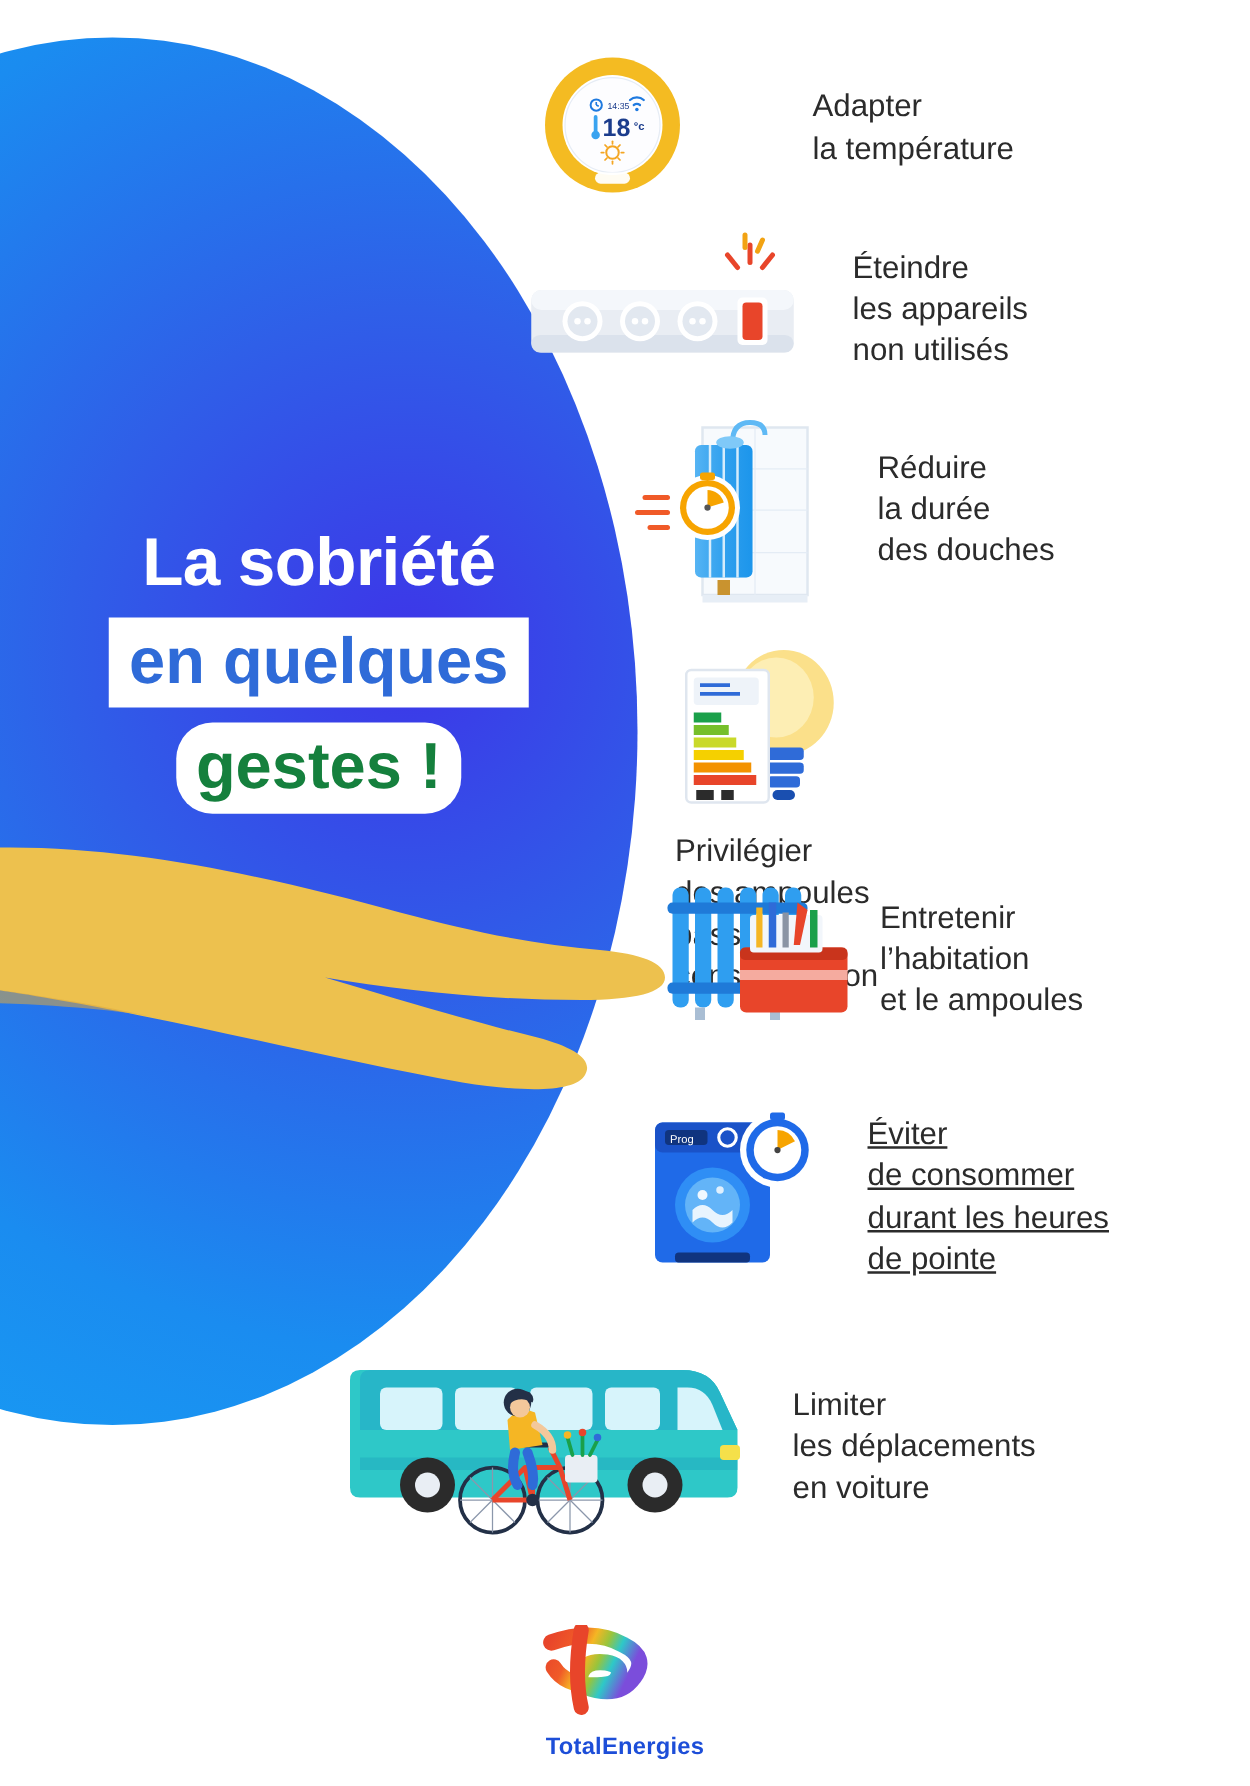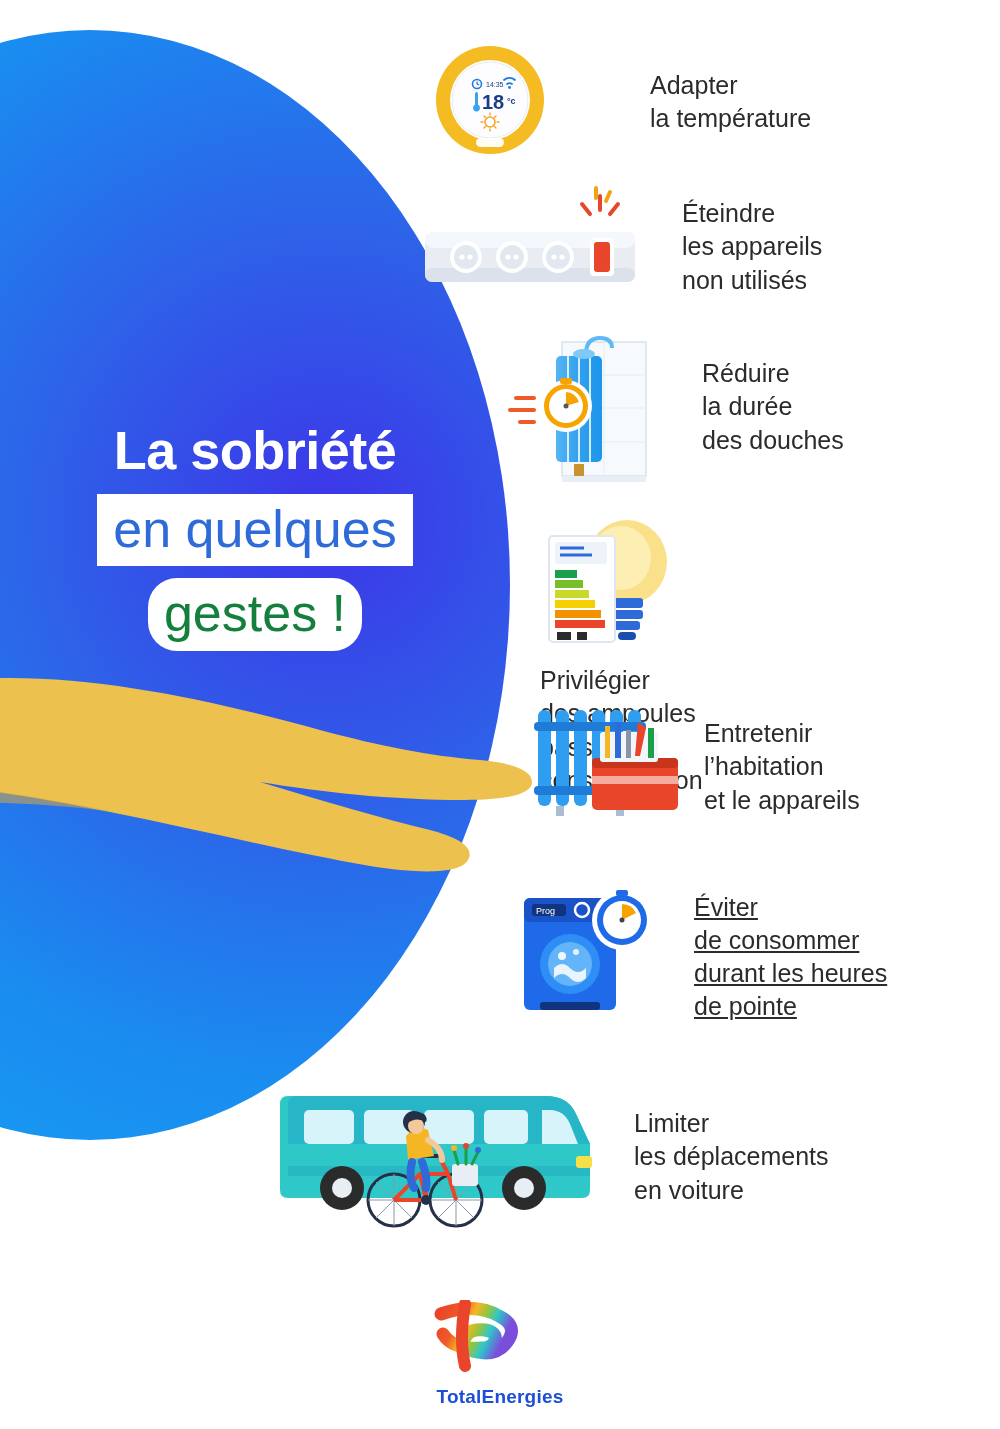--- a/index.html
+++ b/index.html
@@ -43,21 +43,21 @@
   }
   .hero-hl {
     display: block;
     margin-top: 12px;
   }
   .hero-hl span {
     display: inline-block;
     background: #ffffff;
     color: #2f6bd8;
     font-size: 52px;
-    font-weight: normal;
+    font-weight: bold;
     line-height: 1.28;
     padding: 2px 16px 4px 16px;
   }
   .hero-hl .l2 { color: #15803d; border-radius: 29px; }
 
   
   .hand {
     position: absolute;
     left: -40px;
     top: 660px;
@@ -330,21 +330,21 @@
           <rect x="85" y="22" width="6" height="36" fill="#2f6bd8"></rect>
           <rect x="96" y="30" width="5" height="28" fill="#8a94a4"></rect>
           <path d="M108 22 l8 6 l-6 28 l-5 0 Z" fill="#e8452a"></path>
           <rect x="118" y="28" width="6" height="30" fill="#1aa04a"></rect>
         </g>
         <rect x="62" y="76" width="86" height="8" fill="#ffffff" opacity="0.55"></rect>
       </svg>
     </div>
     <div class="label">Entretenir
 l’habitation
-et le appareils</div>
+et le ampoules</div>
   </div>
 
   <div class="item i5">
     <div class="art">
       <svg width="160" height="150" viewBox="0 0 160 150">
         <rect x="14" y="18" width="92" height="112" rx="6" fill="#1f6ae8"></rect>
         <rect x="14" y="18" width="92" height="24" rx="6" fill="#1a52c8"></rect>
         <rect x="22" y="24" width="34" height="12" rx="3" fill="#10347f"></rect>
         <text x="26" y="34" font-family="Liberation Sans, sans-serif" font-size="9" fill="#ffffff">Prog</text>
         <circle cx="72" cy="30" r="7" fill="none" stroke="#ffffff" stroke-width="2.5"></circle>

